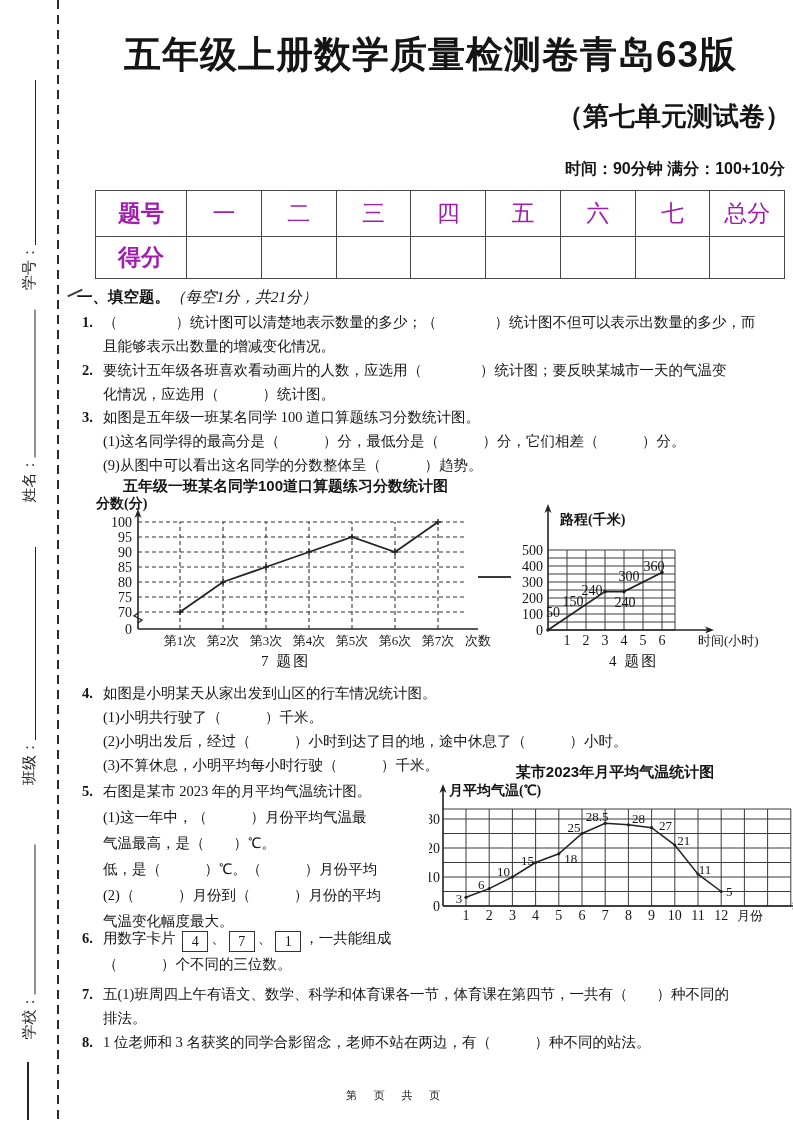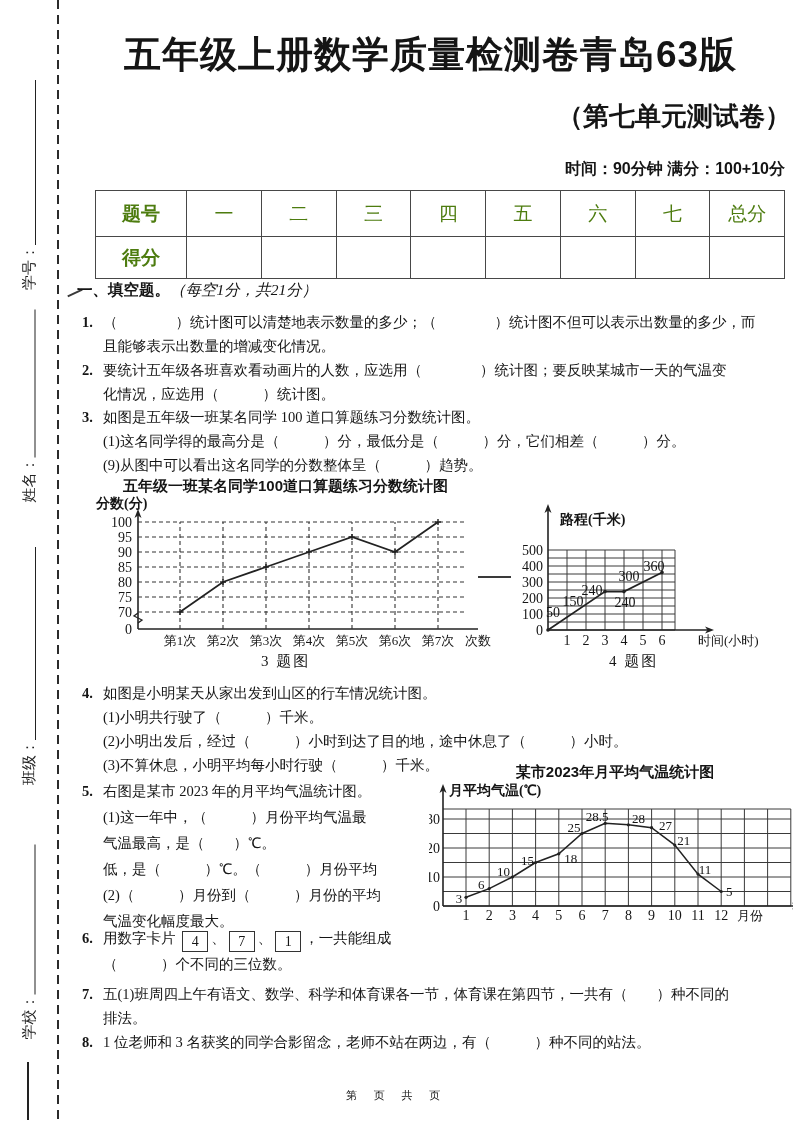--- a/index.html
+++ b/index.html
@@ -17,26 +17,26 @@
   
   .title{position:absolute;left:70px;right:2px;top:30px;text-align:center;
          font-family:"Liberation Sans",sans-serif;font-weight:700;font-size:37px;letter-spacing:1px;}
   .subtitle{position:absolute;left:70px;right:2px;top:99px;text-align:right;
             font-family:"Liberation Sans",sans-serif;font-weight:900;font-size:26px;}
   .time-info{position:absolute;right:8px;top:159px;font-size:16px;font-weight:700;
              font-family:"Liberation Sans",sans-serif;}
   
   table.score{position:absolute;left:95px;top:190px;width:690px;border-collapse:collapse;table-layout:fixed;}
   table.score td{border:1.7px solid #474747;text-align:center;vertical-align:middle;
-                 font-size:19px;padding:0;color:#4d7c0f;}
+                 font-size:23px;padding:0;color:#a21caf;}
   table.score tr:first-child td{height:45px;}
   table.score tr:last-child td{height:41px;}
   td.corner{font-weight:600;}
   
-  .sec-heading{position:absolute;left:77px;top:280px;font-size:15.5px;white-space:pre;}
+  .sec-heading{position:absolute;left:77px;top:287px;font-size:15.5px;white-space:pre;}
   .sec-heading .h{font-weight:700;}
   .sec-heading .n{font-style:italic;}
   .q{position:absolute;left:82px;}
   .ql{font-size:14.5px;line-height:24px;white-space:pre;padding-left:21px;position:relative;}
   .q5block .ql{line-height:26px;}
   .qnum{position:absolute;left:0;top:0;font-weight:700;}
   .card{display:inline-block;border:1.5px solid #333;min-width:24px;height:19px;line-height:19px;
         text-align:center;margin:0 3px;vertical-align:-3px;font-size:14px;}
   
   .chart{position:absolute;}
@@ -169,21 +169,21 @@
         <line x1="188" y1="69" x2="188" y2="75" stroke="#222" stroke-width="1.4"></line>
         <line x1="228" y1="57" x2="234" y2="57" stroke="#222" stroke-width="1.4"></line>
         <line x1="231" y1="54" x2="231" y2="60" stroke="#222" stroke-width="1.4"></line>
         <line x1="271" y1="42" x2="277" y2="42" stroke="#222" stroke-width="1.4"></line>
         <line x1="274" y1="39" x2="274" y2="45" stroke="#222" stroke-width="1.4"></line>
         <line x1="314" y1="57" x2="320" y2="57" stroke="#222" stroke-width="1.4"></line>
         <line x1="317" y1="54" x2="317" y2="60" stroke="#222" stroke-width="1.4"></line>
         <line x1="357" y1="27" x2="363" y2="27" stroke="#222" stroke-width="1.4"></line>
         <line x1="360" y1="24" x2="360" y2="30" stroke="#222" stroke-width="1.4"></line>
       </svg>
-    <div class="c-caption">3 题图</div>
+    <div class="c-caption">7 题图</div>
   </div>
 
   <div class="chart" style="left:476px;top:498px;width:315px;">
     <svg id="chart2-svg" width="315" height="152" viewBox="0 0 315 152">
         <text x="84" y="26" font-size="14" fill="#151515" font-family="&quot;Liberation Serif&quot;,serif" font-weight="bold">路程(千米)</text>
         <line x1="72" y1="132" x2="199" y2="132" stroke="#3a3a3a" stroke-width="1"></line>
         <line x1="72" y1="124" x2="199" y2="124" stroke="#3a3a3a" stroke-width="1"></line>
         <line x1="72" y1="116" x2="199" y2="116" stroke="#3a3a3a" stroke-width="1"></line>
         <line x1="72" y1="108" x2="199" y2="108" stroke="#3a3a3a" stroke-width="1"></line>
         <line x1="72" y1="100" x2="199" y2="100" stroke="#3a3a3a" stroke-width="1"></line>

